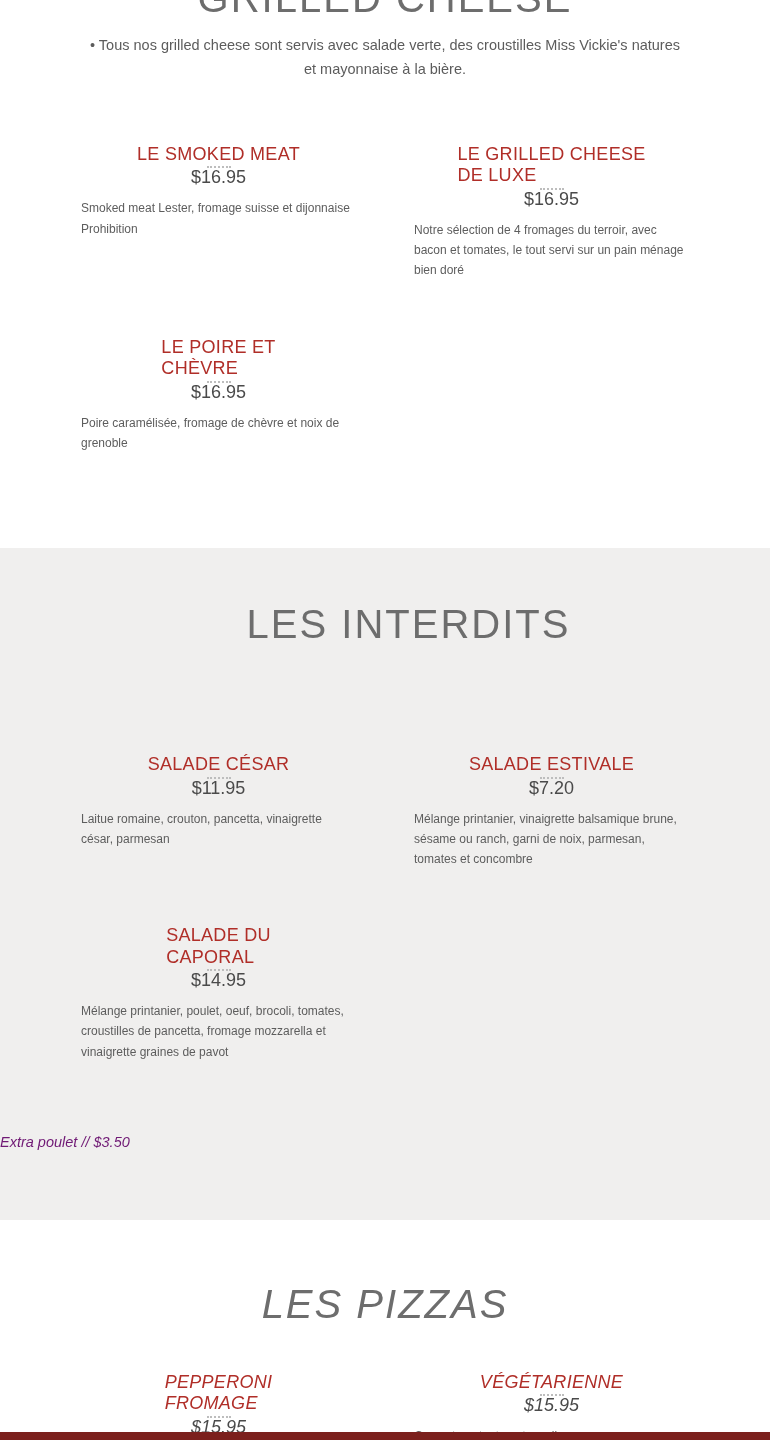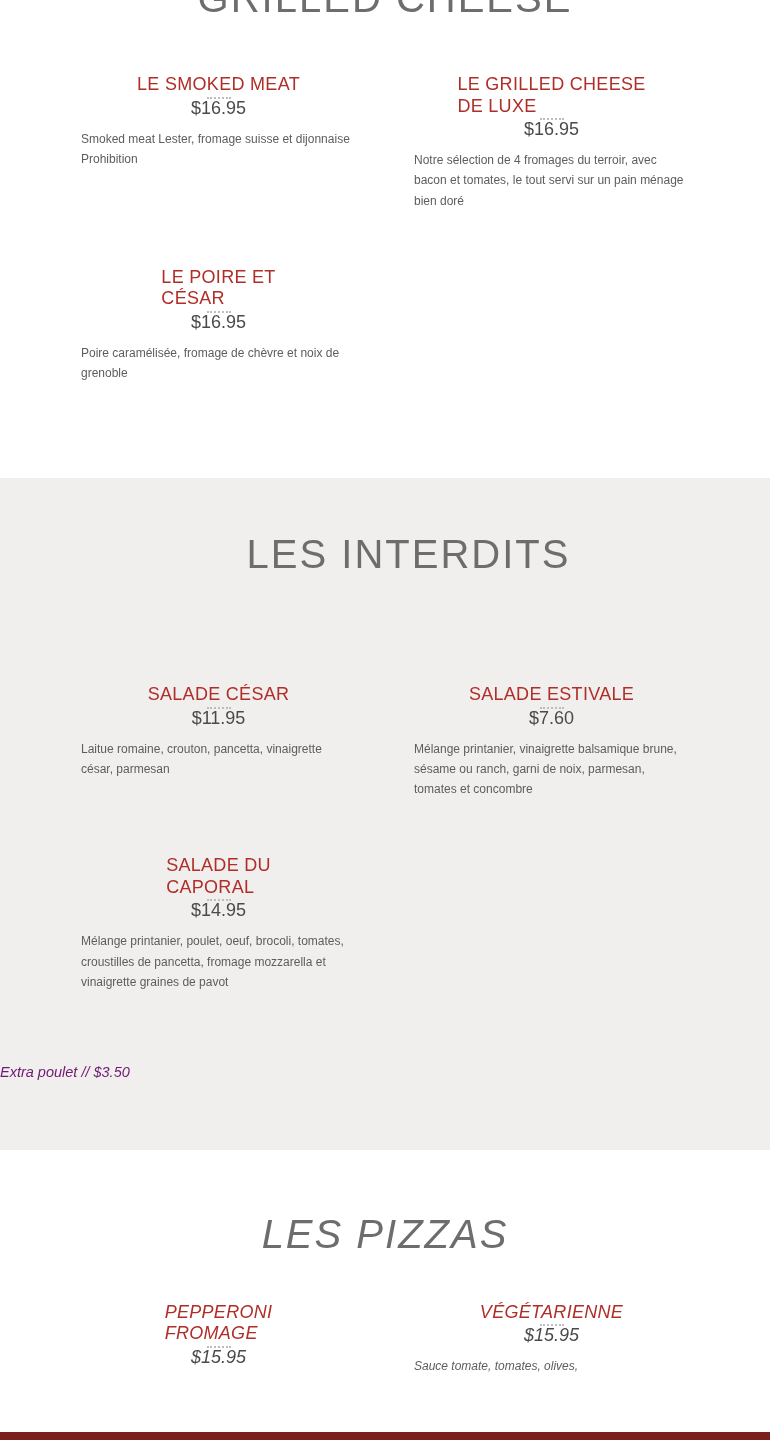--- a/index.html
+++ b/index.html
@@ -97,20 +97,21 @@
     background:var(--footer);
   }
 </style>
 </head>
 <body>
 
 <section class="section-grilled">
   <div class="cut-wrap">
     <h2 class="section-title">GRILLED CHEESE</h2>
   </div>
+  <p class="section-note">• Tous nos grilled cheese sont servis avec salade verte, des croustilles Miss Vickie's natures et mayonnaise à la bière.</p>
 
   <div class="container menu-grid">
 
     <article class="menu-item">
       <div class="item-head">
         <h3 class="item-name">LE SMOKED MEAT</h3>
         <span class="leader"></span>
         <span class="price">$16.95</span>
       </div>
       <p class="desc">Smoked meat Lester, fromage suisse et dijonnaise Prohibition</p>
@@ -122,21 +123,21 @@
 DE LUXE</h3>
         <span class="leader"></span>
         <span class="price">$16.95</span>
       </div>
       <p class="desc">Notre sélection de 4 fromages du terroir, avec bacon et tomates, le tout servi sur un pain ménage bien doré</p>
     </article>
 
     <article class="menu-item">
       <div class="item-head">
         <h3 class="item-name">LE POIRE ET
-CÉSAR</h3>
+CHÈVRE</h3>
         <span class="leader"></span>
         <span class="price">$16.95</span>
       </div>
       <p class="desc">Poire caramélisée, fromage de chèvre et noix de grenoble</p>
     </article>
 
   </div>
 </section>
 
 <section class="section-alt">
@@ -150,21 +151,21 @@
         <span class="leader"></span>
         <span class="price">$11.95</span>
       </div>
       <p class="desc">Laitue romaine, crouton, pancetta, vinaigrette césar, parmesan</p>
     </article>
 
     <article class="menu-item">
       <div class="item-head">
         <h3 class="item-name">SALADE ESTIVALE</h3>
         <span class="leader"></span>
-        <span class="price">$7.60</span>
+        <span class="price">$7.20</span>
       </div>
       <p class="desc">Mélange printanier, vinaigrette balsamique brune, sésame ou ranch, garni de noix, parmesan, tomates et concombre</p>
     </article>
 
     <article class="menu-item">
       <div class="item-head">
         <h3 class="item-name">SALADE DU
 CAPORAL</h3>
         <span class="leader"></span>
         <span class="price">$14.95</span>

